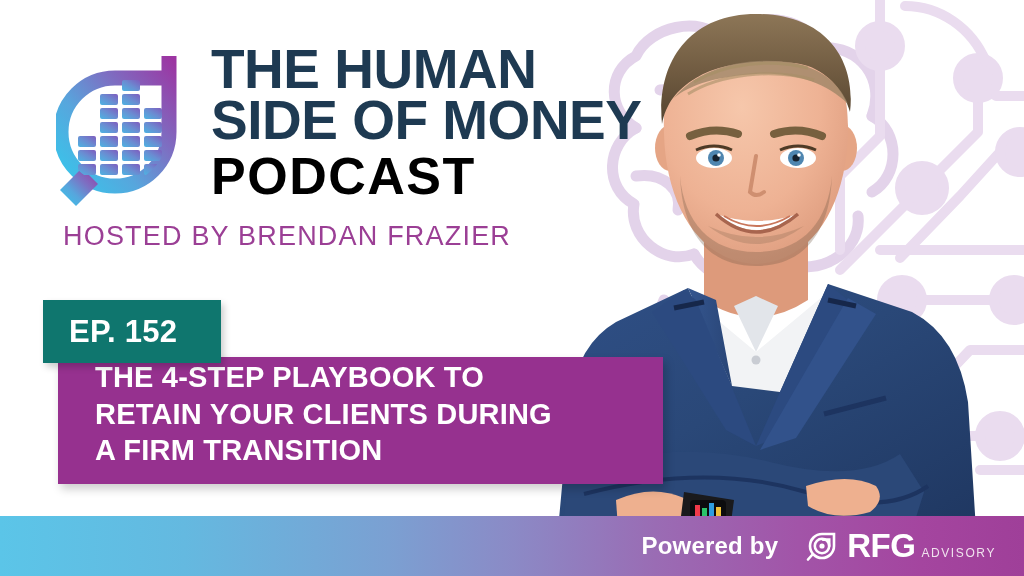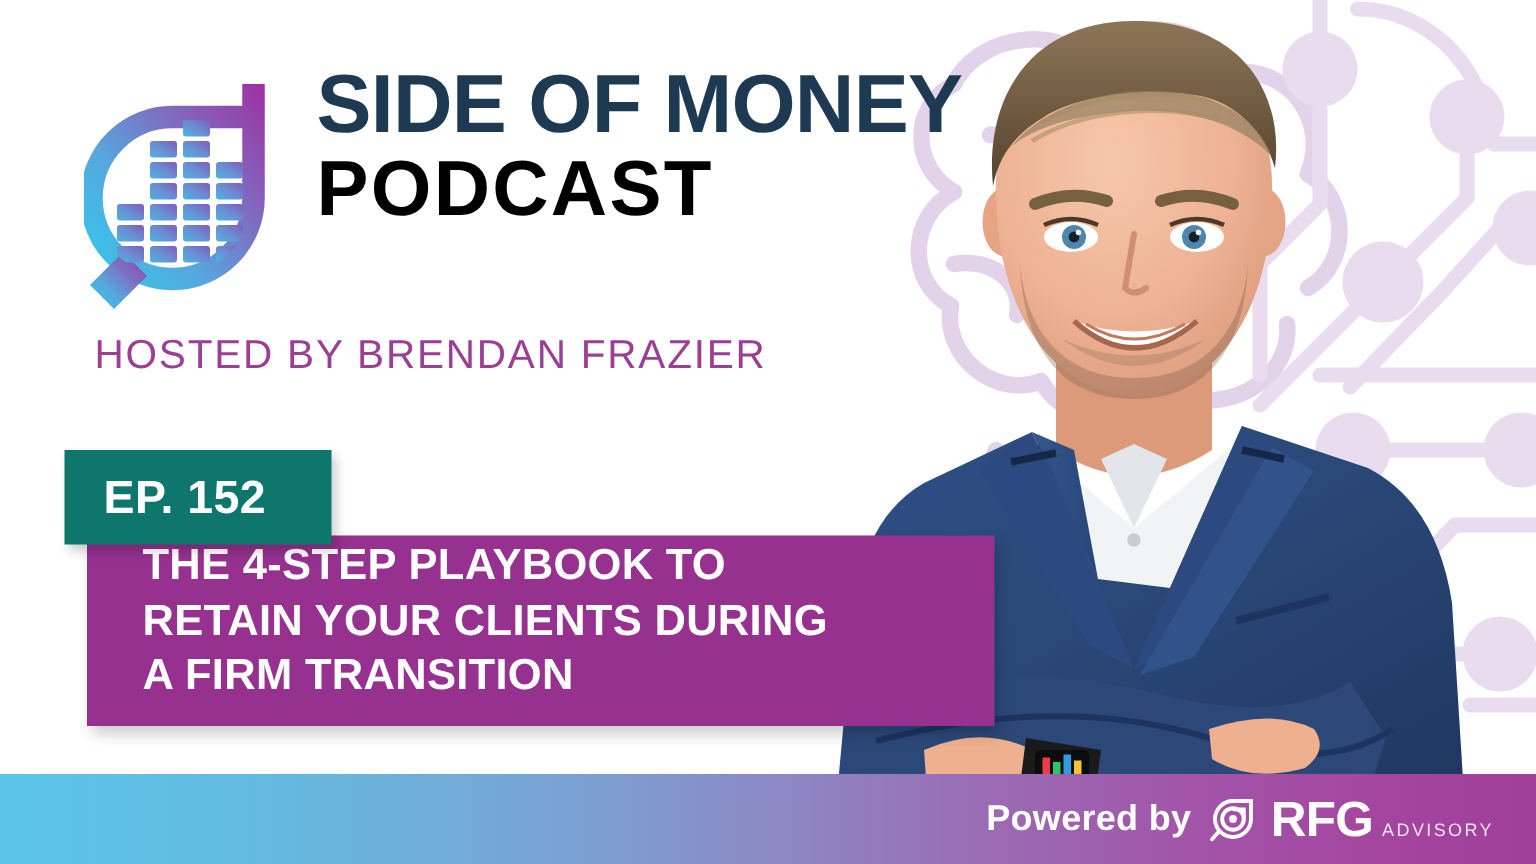--- a/index.html
+++ b/index.html
@@ -151,21 +151,21 @@
   .powered-row {
     display: flex;
     align-items: center;
     padding-right: 28px;
   }
   .powered-text {
     color: #ffffff;
     font-size: 24px;
     font-weight: 700;
     letter-spacing: 0.2px;
-    margin-right: 10px;
+    margin-right: 26px;
   }
   .rfg-mark {
     margin-right: 7px;
     display: block;
   }
   .rfg-text {
     color: #ffffff;
     font-size: 33px;
     font-weight: 700;
     letter-spacing: -0.5px;
@@ -389,20 +389,21 @@
         <rect x="88" y="64" width="18" height="11" rx="2"></rect>
         <rect x="88" y="78" width="18" height="11" rx="2"></rect>
         <rect x="88" y="92" width="18" height="11" rx="2"></rect>
         <rect x="88" y="106" width="18" height="11" rx="2"></rect>
         <rect x="88" y="120" width="18" height="11" rx="2"></rect>
       </g>
     </svg>
   </div>
 
   <div class="wordmark">
+    <div class="wm-line wm-1">THE HUMAN</div>
     <div class="wm-line wm-2">SIDE OF MONEY</div>
     <div class="wm-line wm-3">PODCAST</div>
   </div>
 
   <div class="hosted-by">HOSTED BY BRENDAN FRAZIER</div>
 
   <div class="ep-badge">
     <span class="ep-badge-text">EP. 152</span>
   </div>
 

